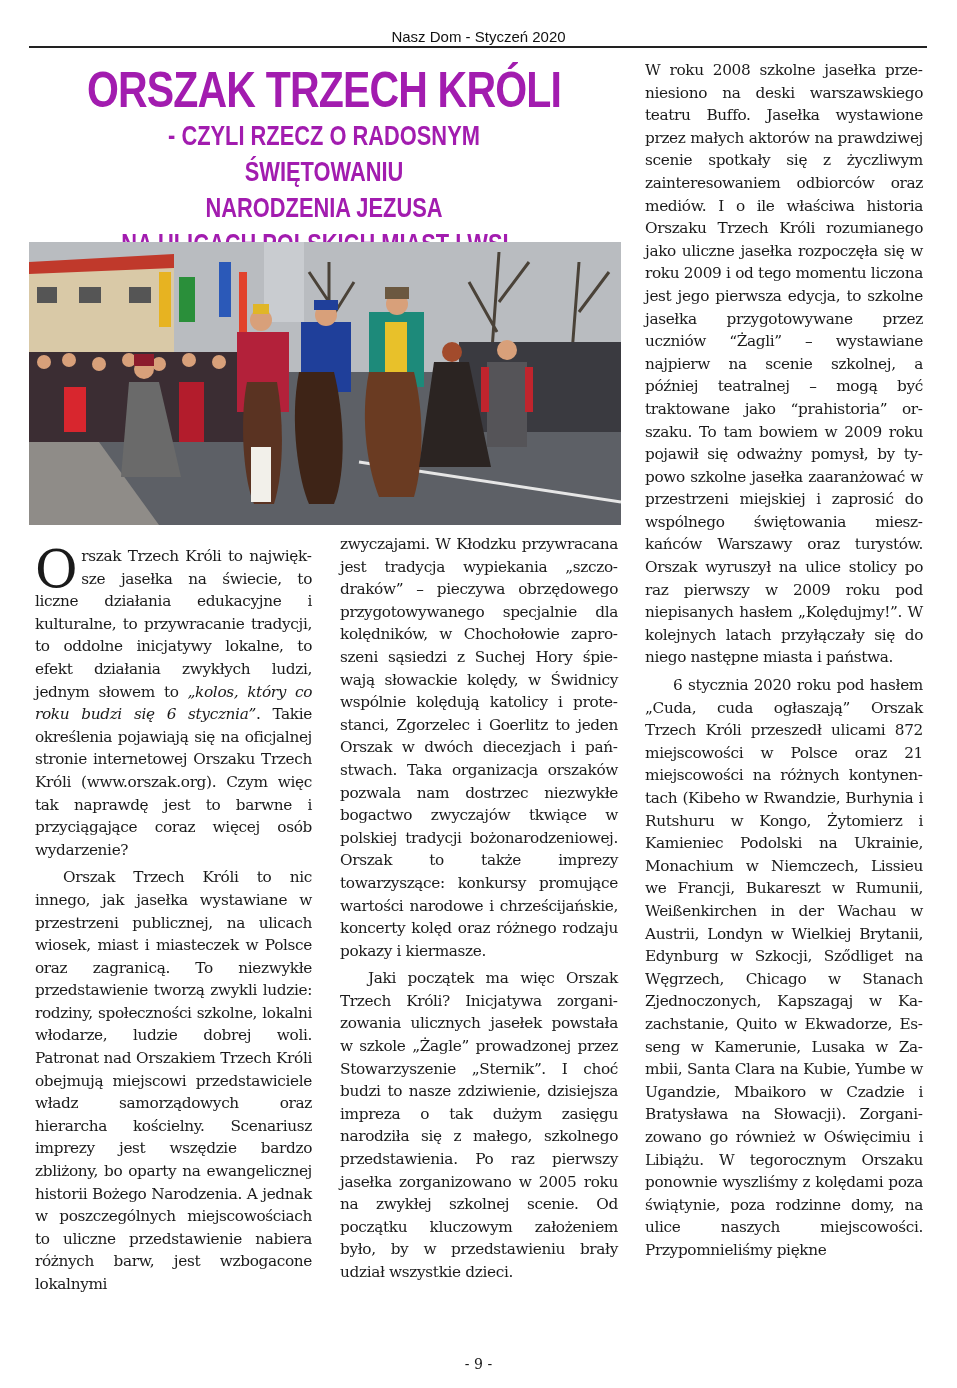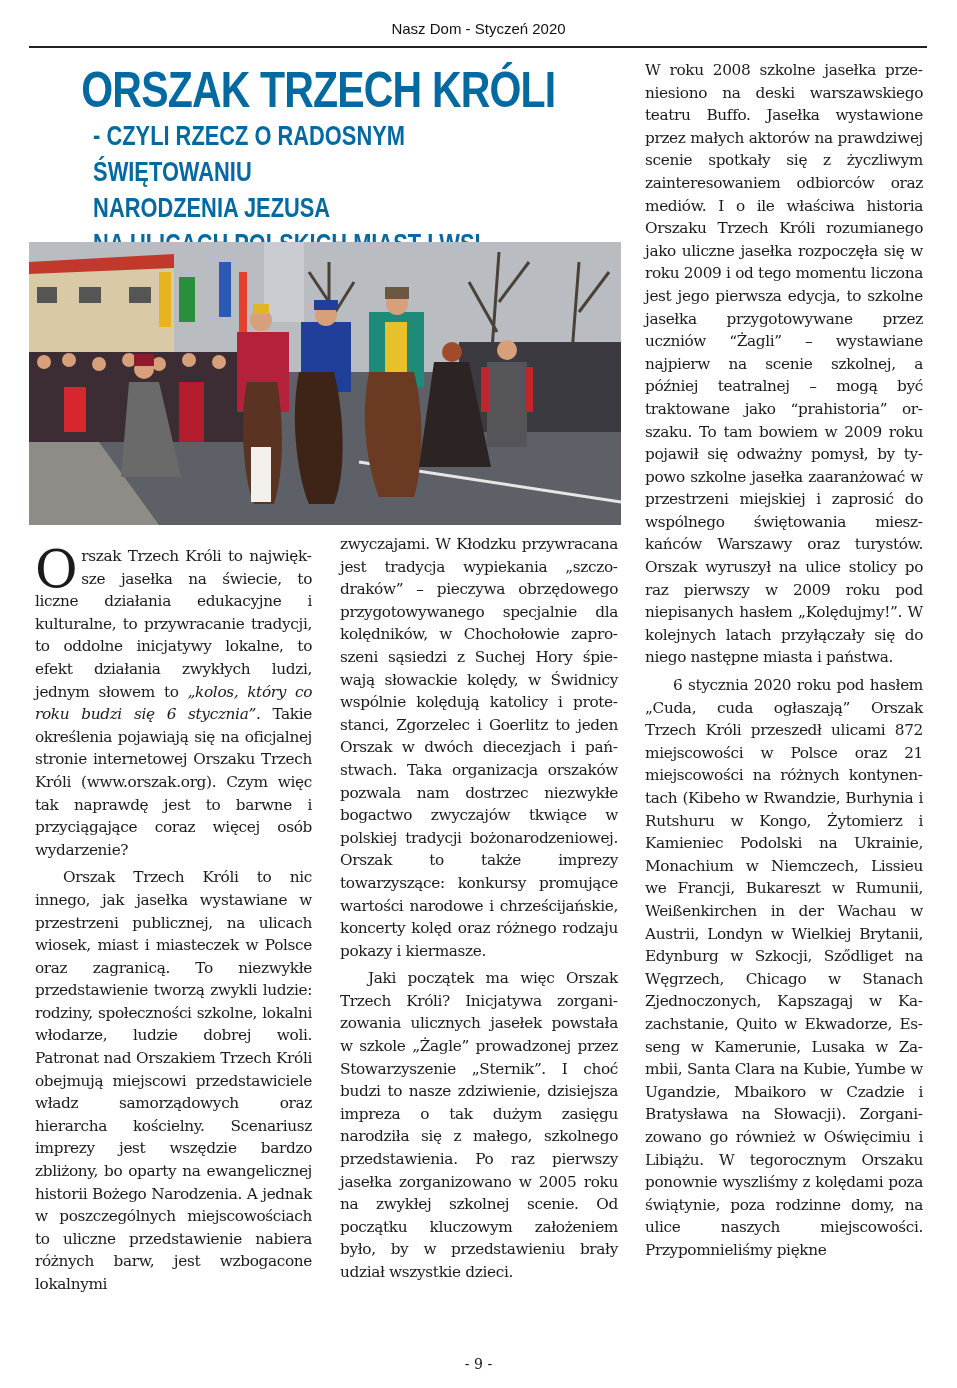--- a/index.html
+++ b/index.html
@@ -1,21 +1,21 @@
 <!DOCTYPE html>
 <html><head>
 <meta charset="utf-8">
 <style>
   html, body { margin:0; padding:0; background:#ffffff; }
   body { width:957px; height:1388px; position:relative; overflow:hidden; color:#1a1a1a; }
-  .running-head { position:absolute; top:20px; left:0; width:957px; text-align:center;
+  .running-head { position:absolute; top:28px; left:0; width:957px; text-align:center;
     font-family:"Liberation Sans", sans-serif; font-size:15px; color:#111; }
   .head-rule { position:absolute; top:46px; left:29px; width:898px; height:2px; background:#222; }
-  .headline { position:absolute; top:62px; left:28px; width:592px; text-align:left;
-    font-family:"Liberation Sans", sans-serif; font-weight:bold; color:#0369a1; }
+  .headline { position:absolute; top:62px; left:28px; width:592px; text-align:center;
+    font-family:"Liberation Sans", sans-serif; font-weight:bold; color:#a21caf; }
   .headline .t1 { font-size:50px; line-height:56px; letter-spacing:-1px; transform:scaleX(0.82); transform-origin:center; display:block; }
   .headline .t2 { font-size:28px; line-height:36px; transform:scaleX(0.78); transform-origin:center; display:block; }
   .photo { position:absolute; top:242px; left:29px; width:592px; height:283px; overflow:hidden; background:#8a8d92; }
   .col { position:absolute; font-family:"DejaVu Serif", serif; font-size:15.3px; line-height:22.6px;
     text-align:justify; hyphens:manual; letter-spacing:-0.35px; }
   .col p { margin:5px; }
   .col p.indent { text-indent:28px; }
   .col1 { top:540px; left:30px; width:287px; }
   .col2 { top:528px; left:335px; width:288px; }
   .col3 { top:54px; left:640px; width:288px; }

